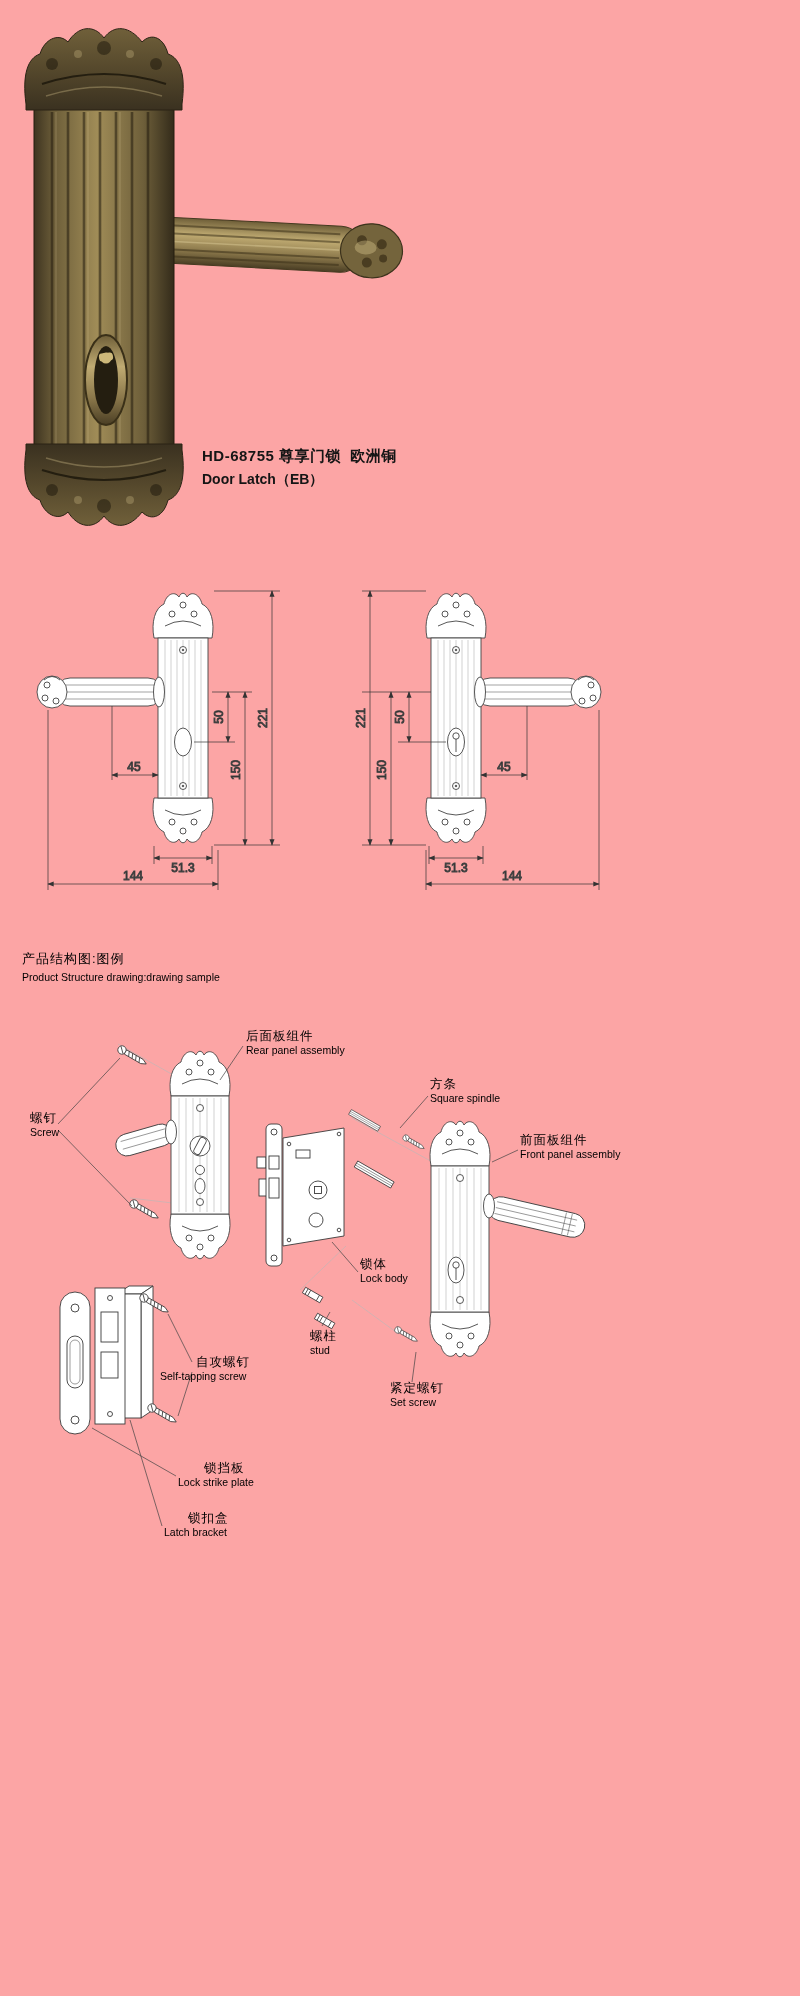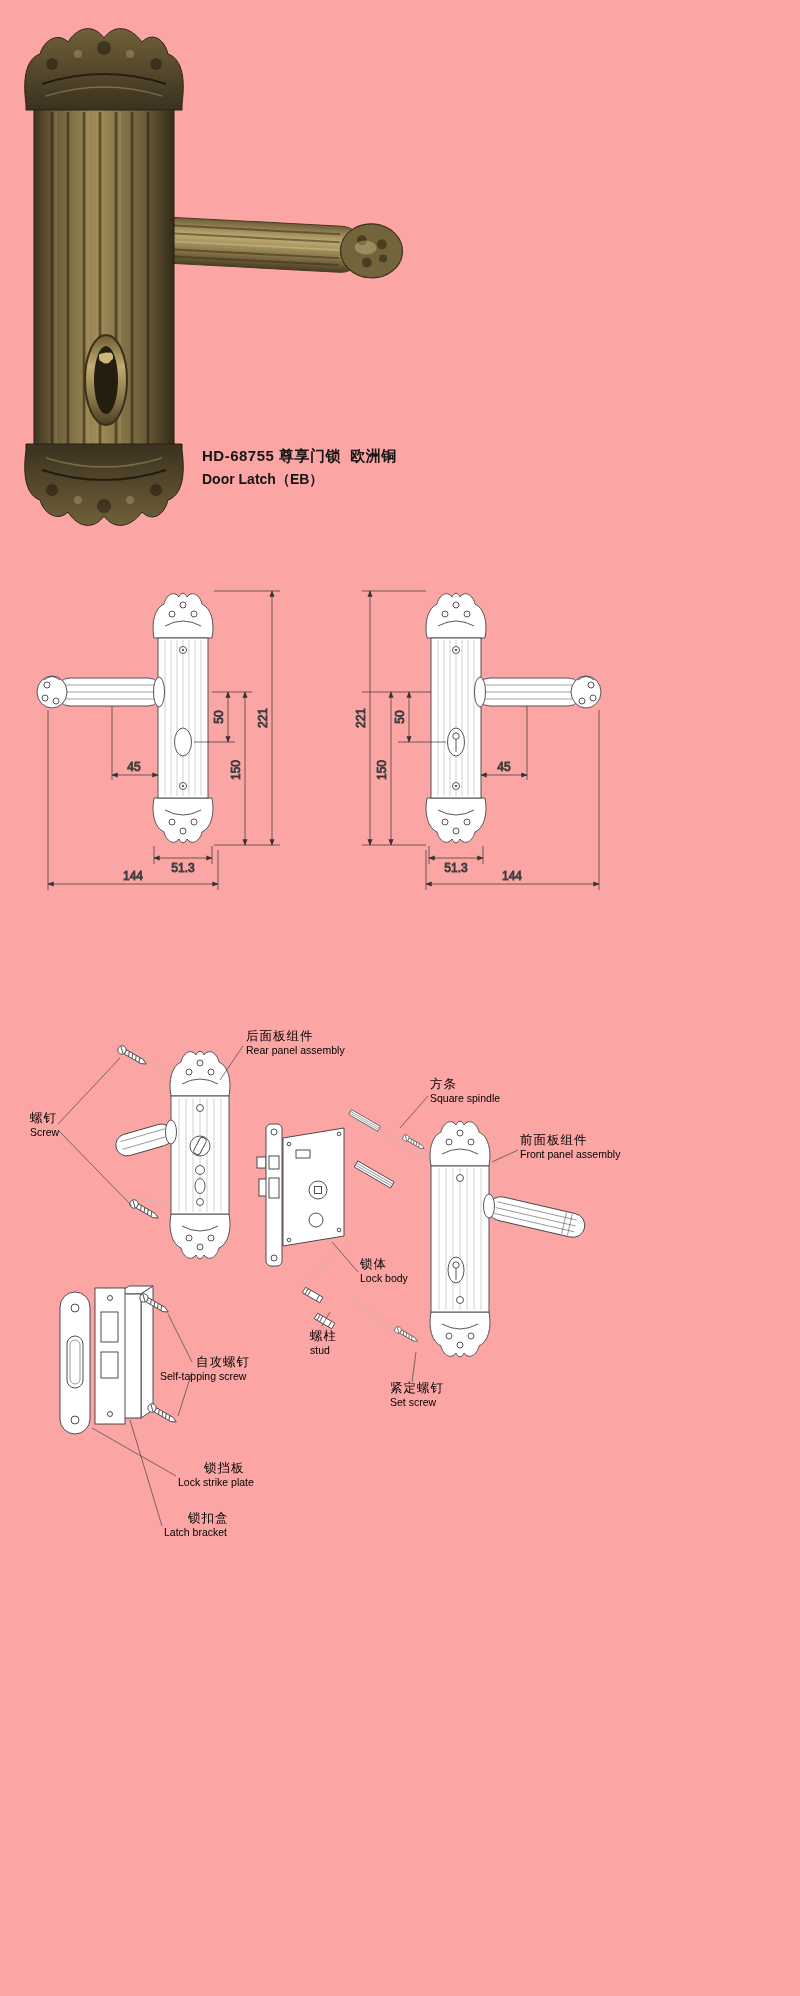--- a/index.html
+++ b/index.html
@@ -220,20 +220,24 @@
       </g>
       <text class="dim" transform="rotate(-90 365 148)" x="365" y="148" text-anchor="middle">221</text>
       <text class="dim" transform="rotate(-90 386 200)" x="386" y="200" text-anchor="middle">150</text>
       <text class="dim" transform="rotate(-90 404 147)" x="404" y="147" text-anchor="middle">50</text>
       <text class="dim" x="504" y="201" text-anchor="middle">45</text>
       <text class="dim" x="456" y="302" text-anchor="middle">51.3</text>
       <text class="dim" x="512" y="310" text-anchor="middle">144</text>
     </g>
   </svg>
 
+  <div class="abs sec-heading">
+    <div class="sec-cn">产品结构图:图例</div>
+    <div class="sec-en">Product Structure drawing:drawing sample</div>
+  </div>
 
   <svg class="expl-svg" style="left:0;top:1000px" width="660" height="560" viewBox="0 0 660 560">
     <defs>
       <g id="capShape2" stroke="#444" stroke-width=".9" fill="#fff">
         <path d="M-29,0 C-32,-16 -28,-30 -19,-34 C-17,-43 -9,-48 -4,-41 C-2,-46 2,-46 4,-41 C9,-48 17,-43 19,-34 C28,-30 32,-16 29,0 Z"></path>
         <circle cx="-11" cy="-24" r="3"></circle>
           <circle cx="11" cy="-24" r="3"></circle>
           <circle cx="0" cy="-33" r="3"></circle>
         <path d="M-18,-12 Q0,-22 18,-12" fill="none"></path>
       </g>

